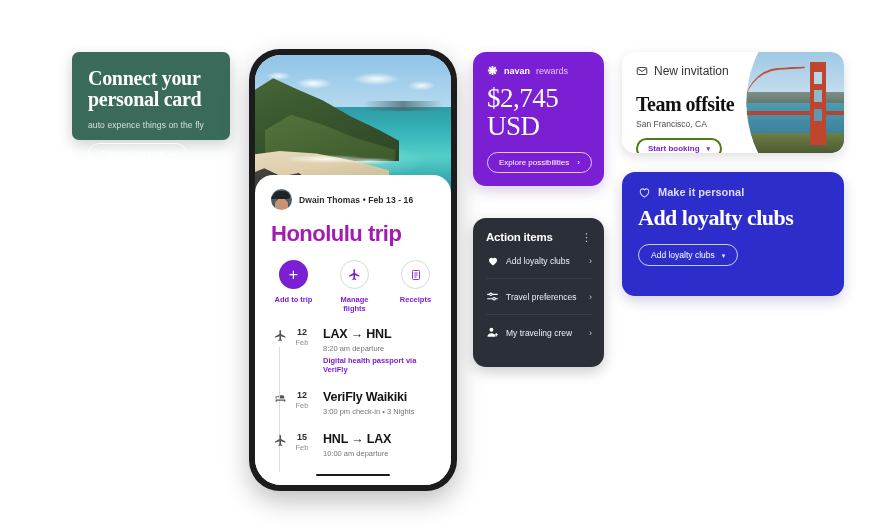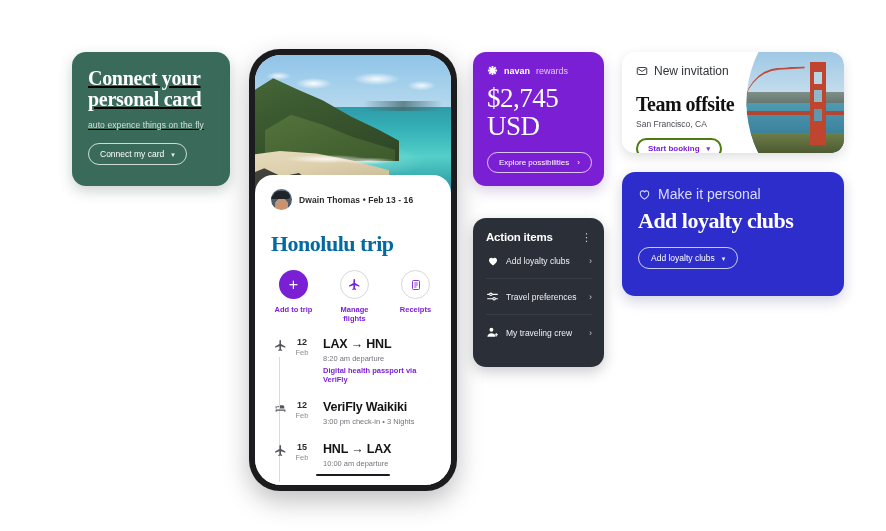--- a/index.html
+++ b/index.html
@@ -7,26 +7,25 @@
     width: 886px; height: 531px;
     background: #ffffff;
     font-family: "Liberation Sans", sans-serif;
     overflow: hidden;
   }
   .stage { position: relative; width: 886px; height: 531px; }
 
   
   .green-card {
     position: absolute; left: 72px; top: 52px;
-    width: 158px; height: 134px;
+    width: 158px; height: 88px;
     background: #3a6b5a;
-    border-radius: 14px;
+    border-radius: 7px;
     padding: 16px 16px 0 16px;
     box-shadow: 0 5px 14px rgba(20,50,40,.22);
-    text-decoration: underline;
   }
   .green-title {
     font-family: "Liberation Serif", serif;
     font-weight: 700;
     font-size: 20px;
     line-height: 21px;
     color: #ffffff;
     letter-spacing: -0.3px;
   }
   .green-sub {
@@ -139,23 +138,23 @@
   .avatar:before {
     content:""; position:absolute; left:2px; top:2px; width:17px; height:8px;
     background:#1e2328; border-radius: 8px 8px 3px 3px;
   }
   .avatar:after {
     content:""; position:absolute; left:-1px; top:7px; width:15px; height:3px;
     background:#1e2328; border-radius:2px;
   }
   .byline-text { font-size: 8.5px; color: #2b2b2b; font-weight: 600; letter-spacing: .1px; }
   .trip-title {
-    font-family: Liberation Serif, serif;
+    font-family: Liberation Sans, sans-serif;
     font-weight: 700; font-size: 22px; line-height: 26px;
-    color: #0369a1; margin-top: 21px; letter-spacing: -.5px;
+    color: #a21caf; margin-top: 11px; letter-spacing: -.5px;
   }
   .quick-actions { display:flex; gap: 22px; margin-top: 13px; padding-left: 3px; }
   .qa { width: 52px; text-align: center; cursor: pointer; }
   .qa-circle {
     width: 29px; height: 29px; border-radius: 50%;
     margin: 0 auto; display:flex; align-items:center; justify-content:center;
   }
   .qa-filled { background: #7b1fd4; color:#fff; }
   .qa-outline { border: 1px solid #d8d8dc; color:#7b1fd4; }
   .qa-label { margin-top: 6px; font-size: 7.5px; color:#7b1fd4; font-weight: 600; }
@@ -279,21 +278,21 @@
   }
 
   
   .loyalty {
     position:absolute; left: 622px; top: 172px;
     width: 222px; height: 124px;
     background:#2d2dcb; border-radius: 13px;
     padding: 14px 16px;
     box-shadow: 0 5px 14px rgba(25,25,110,.2);
   }
-  .loyalty-kicker { display:flex; align-items:center; gap:7px; font-size: 14px; color:#dcdcfb; }
+  .loyalty-kicker { display:flex; align-items:flex-start; gap:7px; font-size: 11px; color:#dcdcfb;font-weight:bold; }
   .loyalty-title {
     font-family:"Liberation Serif", serif; font-weight:700;
     font-size: 22px; line-height: 24px; color:#ffffff; margin-top: 7px; letter-spacing:-.5px;
   }
   .loyalty .pill { margin-top: 14px; font-size: 8.5px; padding: 5px 12px; }
 
   svg { display:block; }
 </style>
 </head>
 <body>

